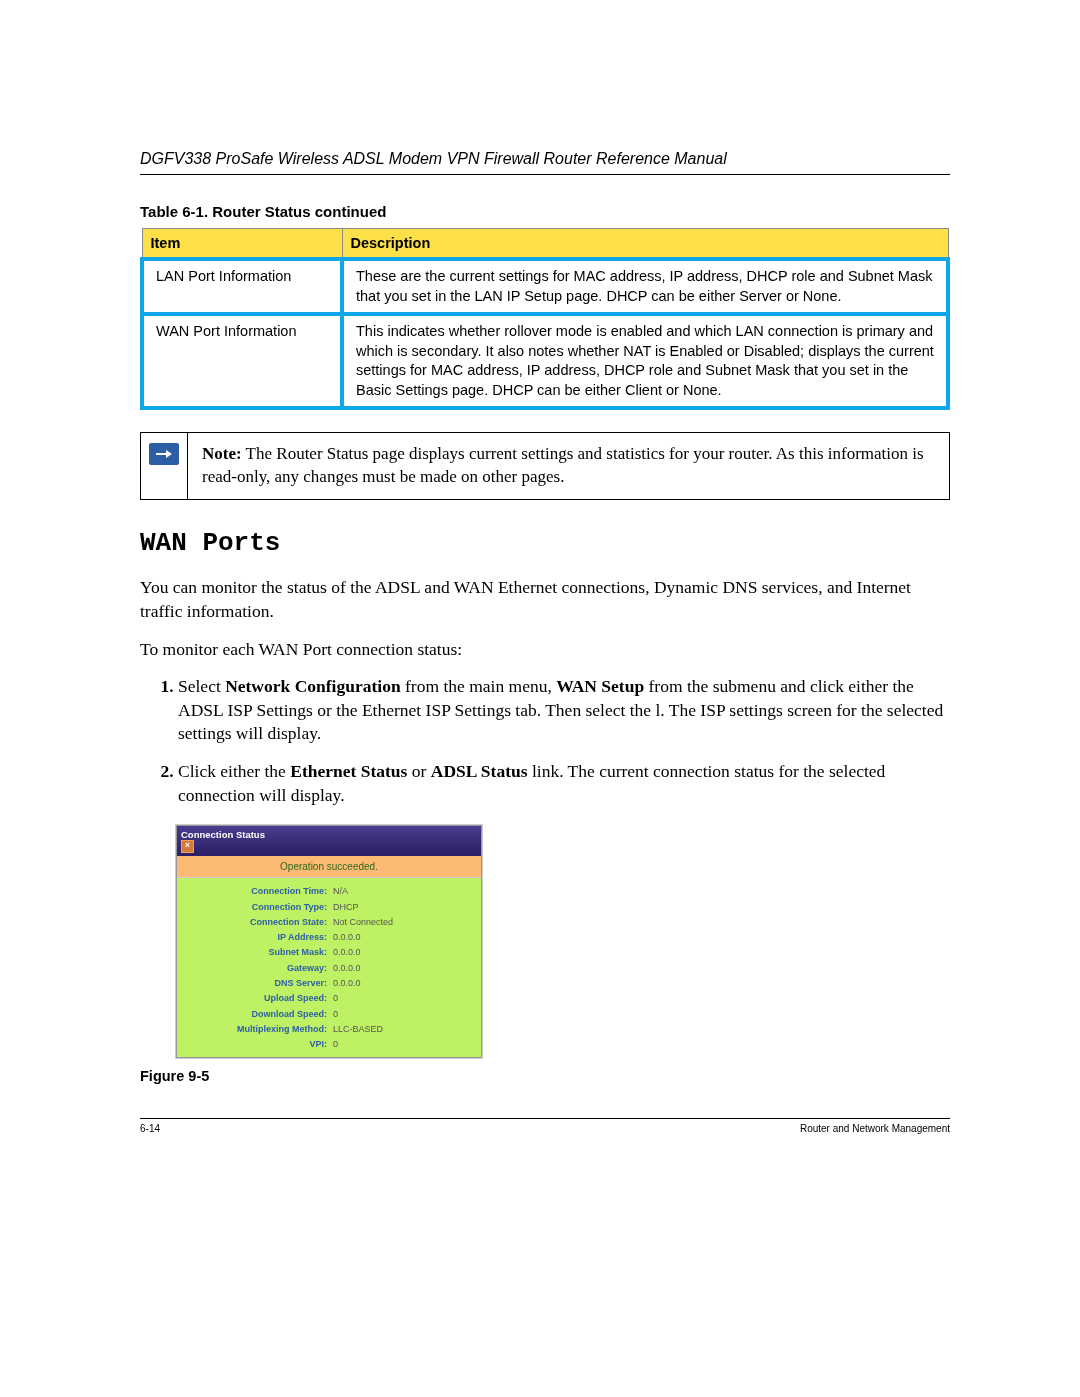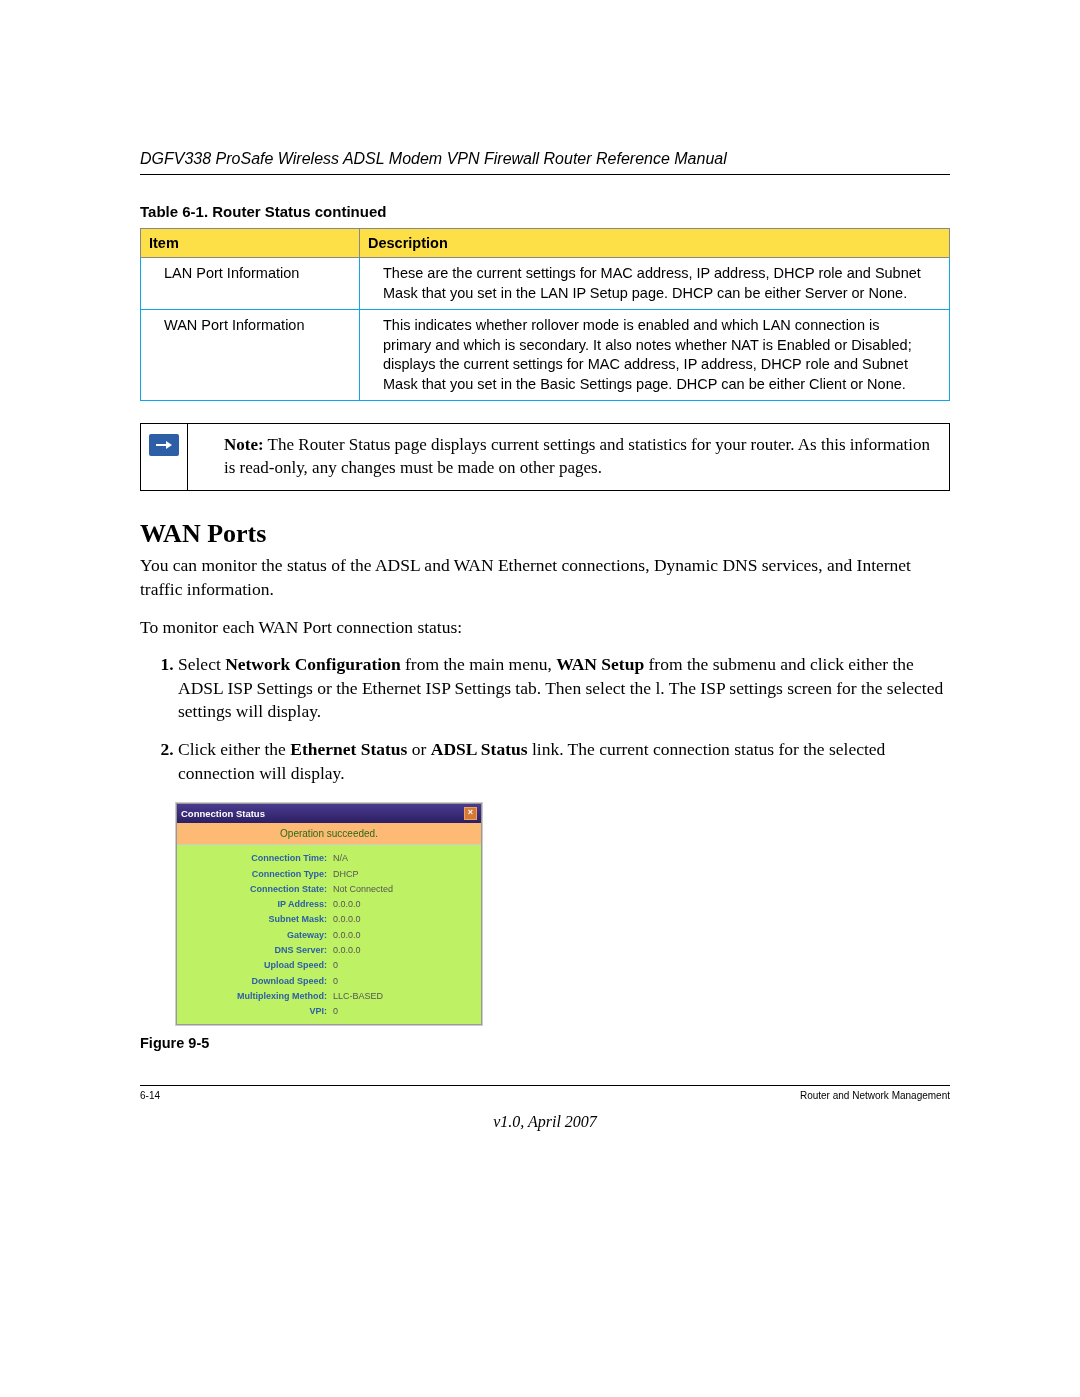--- a/index.html
+++ b/index.html
@@ -41,32 +41,31 @@
     font-size: 14.5px;
   }
   table.status th {
     background: #fde047;
     text-align: left;
     font-weight: bold;
     padding: 6px 8px;
     border: 1px solid #888;
   }
   table.status td {
-    border: 1px solid #0ea5e9;
-    padding: 6px 23px;
+    border: 4px solid #0ea5e9;
+    padding: 6px 12px;
     vertical-align: top;
     line-height: 1.35;
   }
   table.status td.itemcol { width: 172px; }
   .note-block {
     border: 1px solid #000;
     margin-top: 22px;
     display: flex;
     align-items: stretch;
-    gap: 22px;
   }
   .note-icon-cell {
     width: 46px;
     border-right: 1px solid #000;
     display: flex;
     align-items: flex-start;
     justify-content: center;
     padding-top: 10px;
   }
   .note-icon {
@@ -81,24 +80,24 @@
   .note-icon svg { display: block; }
   .note-text {
     flex: 1;
     padding: 10px 14px;
     font-family: "Times New Roman", Times, serif;
     font-size: 17px;
     line-height: 1.35;
   }
   .note-text .label { font-weight: bold; }
   .h2 {
-    font-family: Liberation Serif, serif;
+    font-family: Liberation Mono, monospace;
     font-weight: bold;
     font-size: 26px;
-    margin: 28px 0 5px 0;
+    margin: 28px 0 18px 0;
   }
   .body-text {
     font-family: "Times New Roman", Times, serif;
     font-size: 17.5px;
     line-height: 1.35;
     margin: 0 0 14px 0;
   }
   ol.steps {
     font-family: "Times New Roman", Times, serif;
     font-size: 17.5px;
@@ -119,21 +118,21 @@
   }
   .conn-title {
     background: #3b2a7a;
     background: linear-gradient(#4a3b8f,#2c1f63);
     color: #fff;
     font-size: 9.5px;
     font-weight: bold;
     padding: 3px 4px;
     display: flex;
     justify-content: space-between;
-    align-items: center;
+    flex-direction: column;
   }
   .conn-close {
     width: 11px;
     height: 11px;
     background: #d47a36;
     border: 1px solid #f0a060;
     color: #fff;
     font-size: 9px;
     line-height: 9px;
     text-align: center;
@@ -303,15 +302,14 @@
     </div>
   </div>
 
   <div class="figure-caption">Figure 9-5</div>
 
   <hr class="footer-rule">
   <div class="footer">
     <span>6-14</span>
     <span>Router and Network Management</span>
   </div>
-  <div class="version">v1.0, April 2007</div>
 
 </div>
 
 </body></html>

